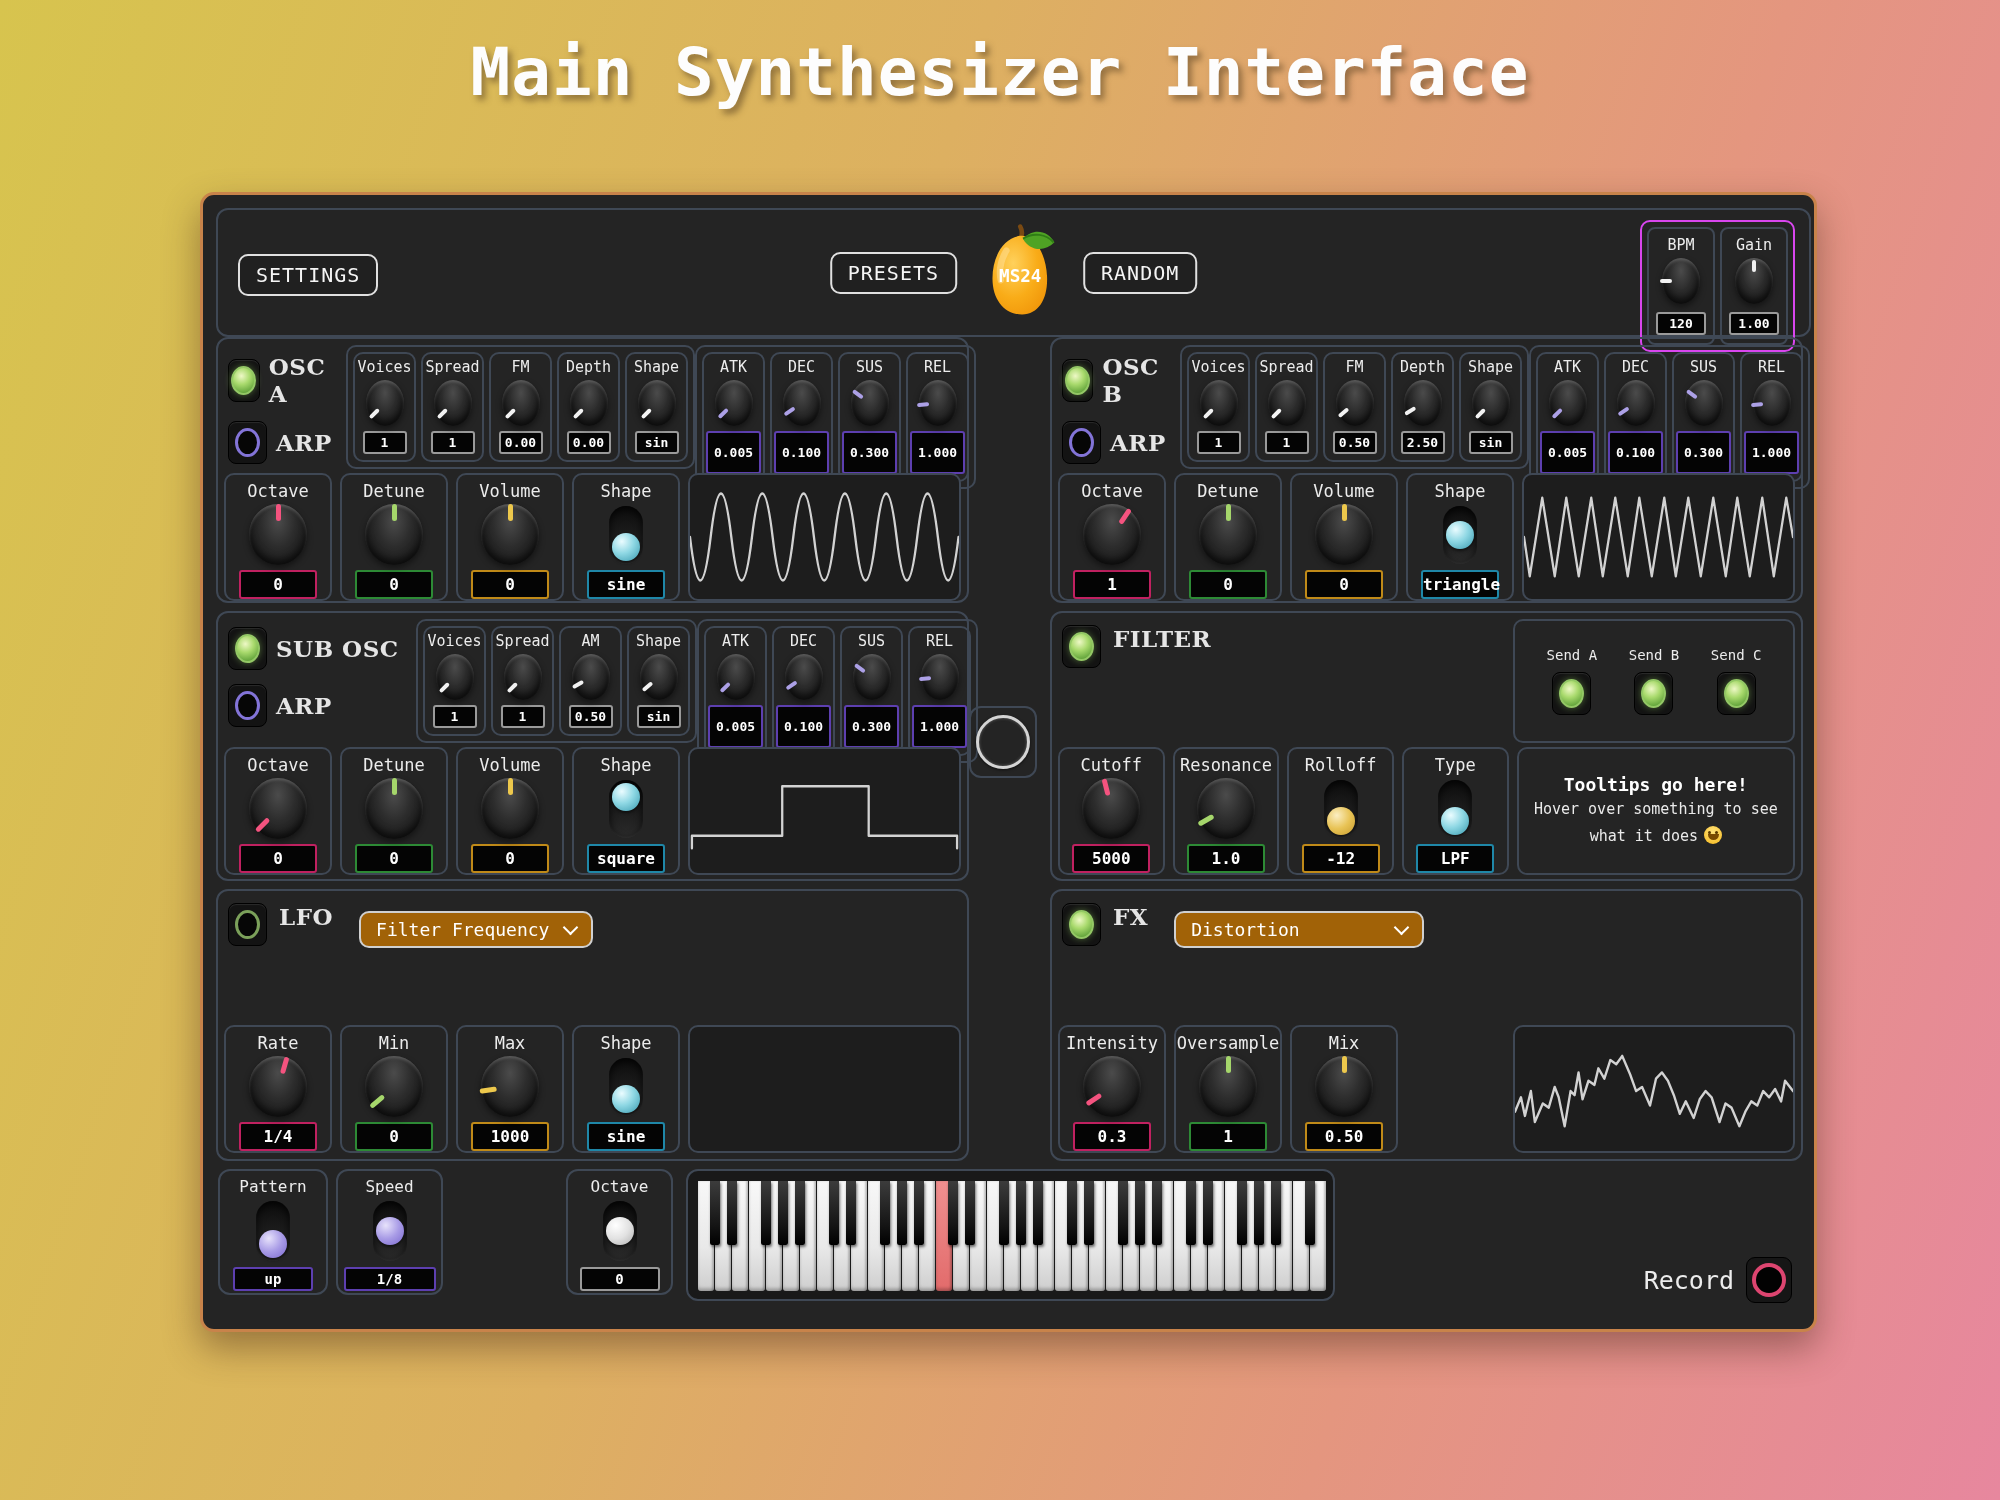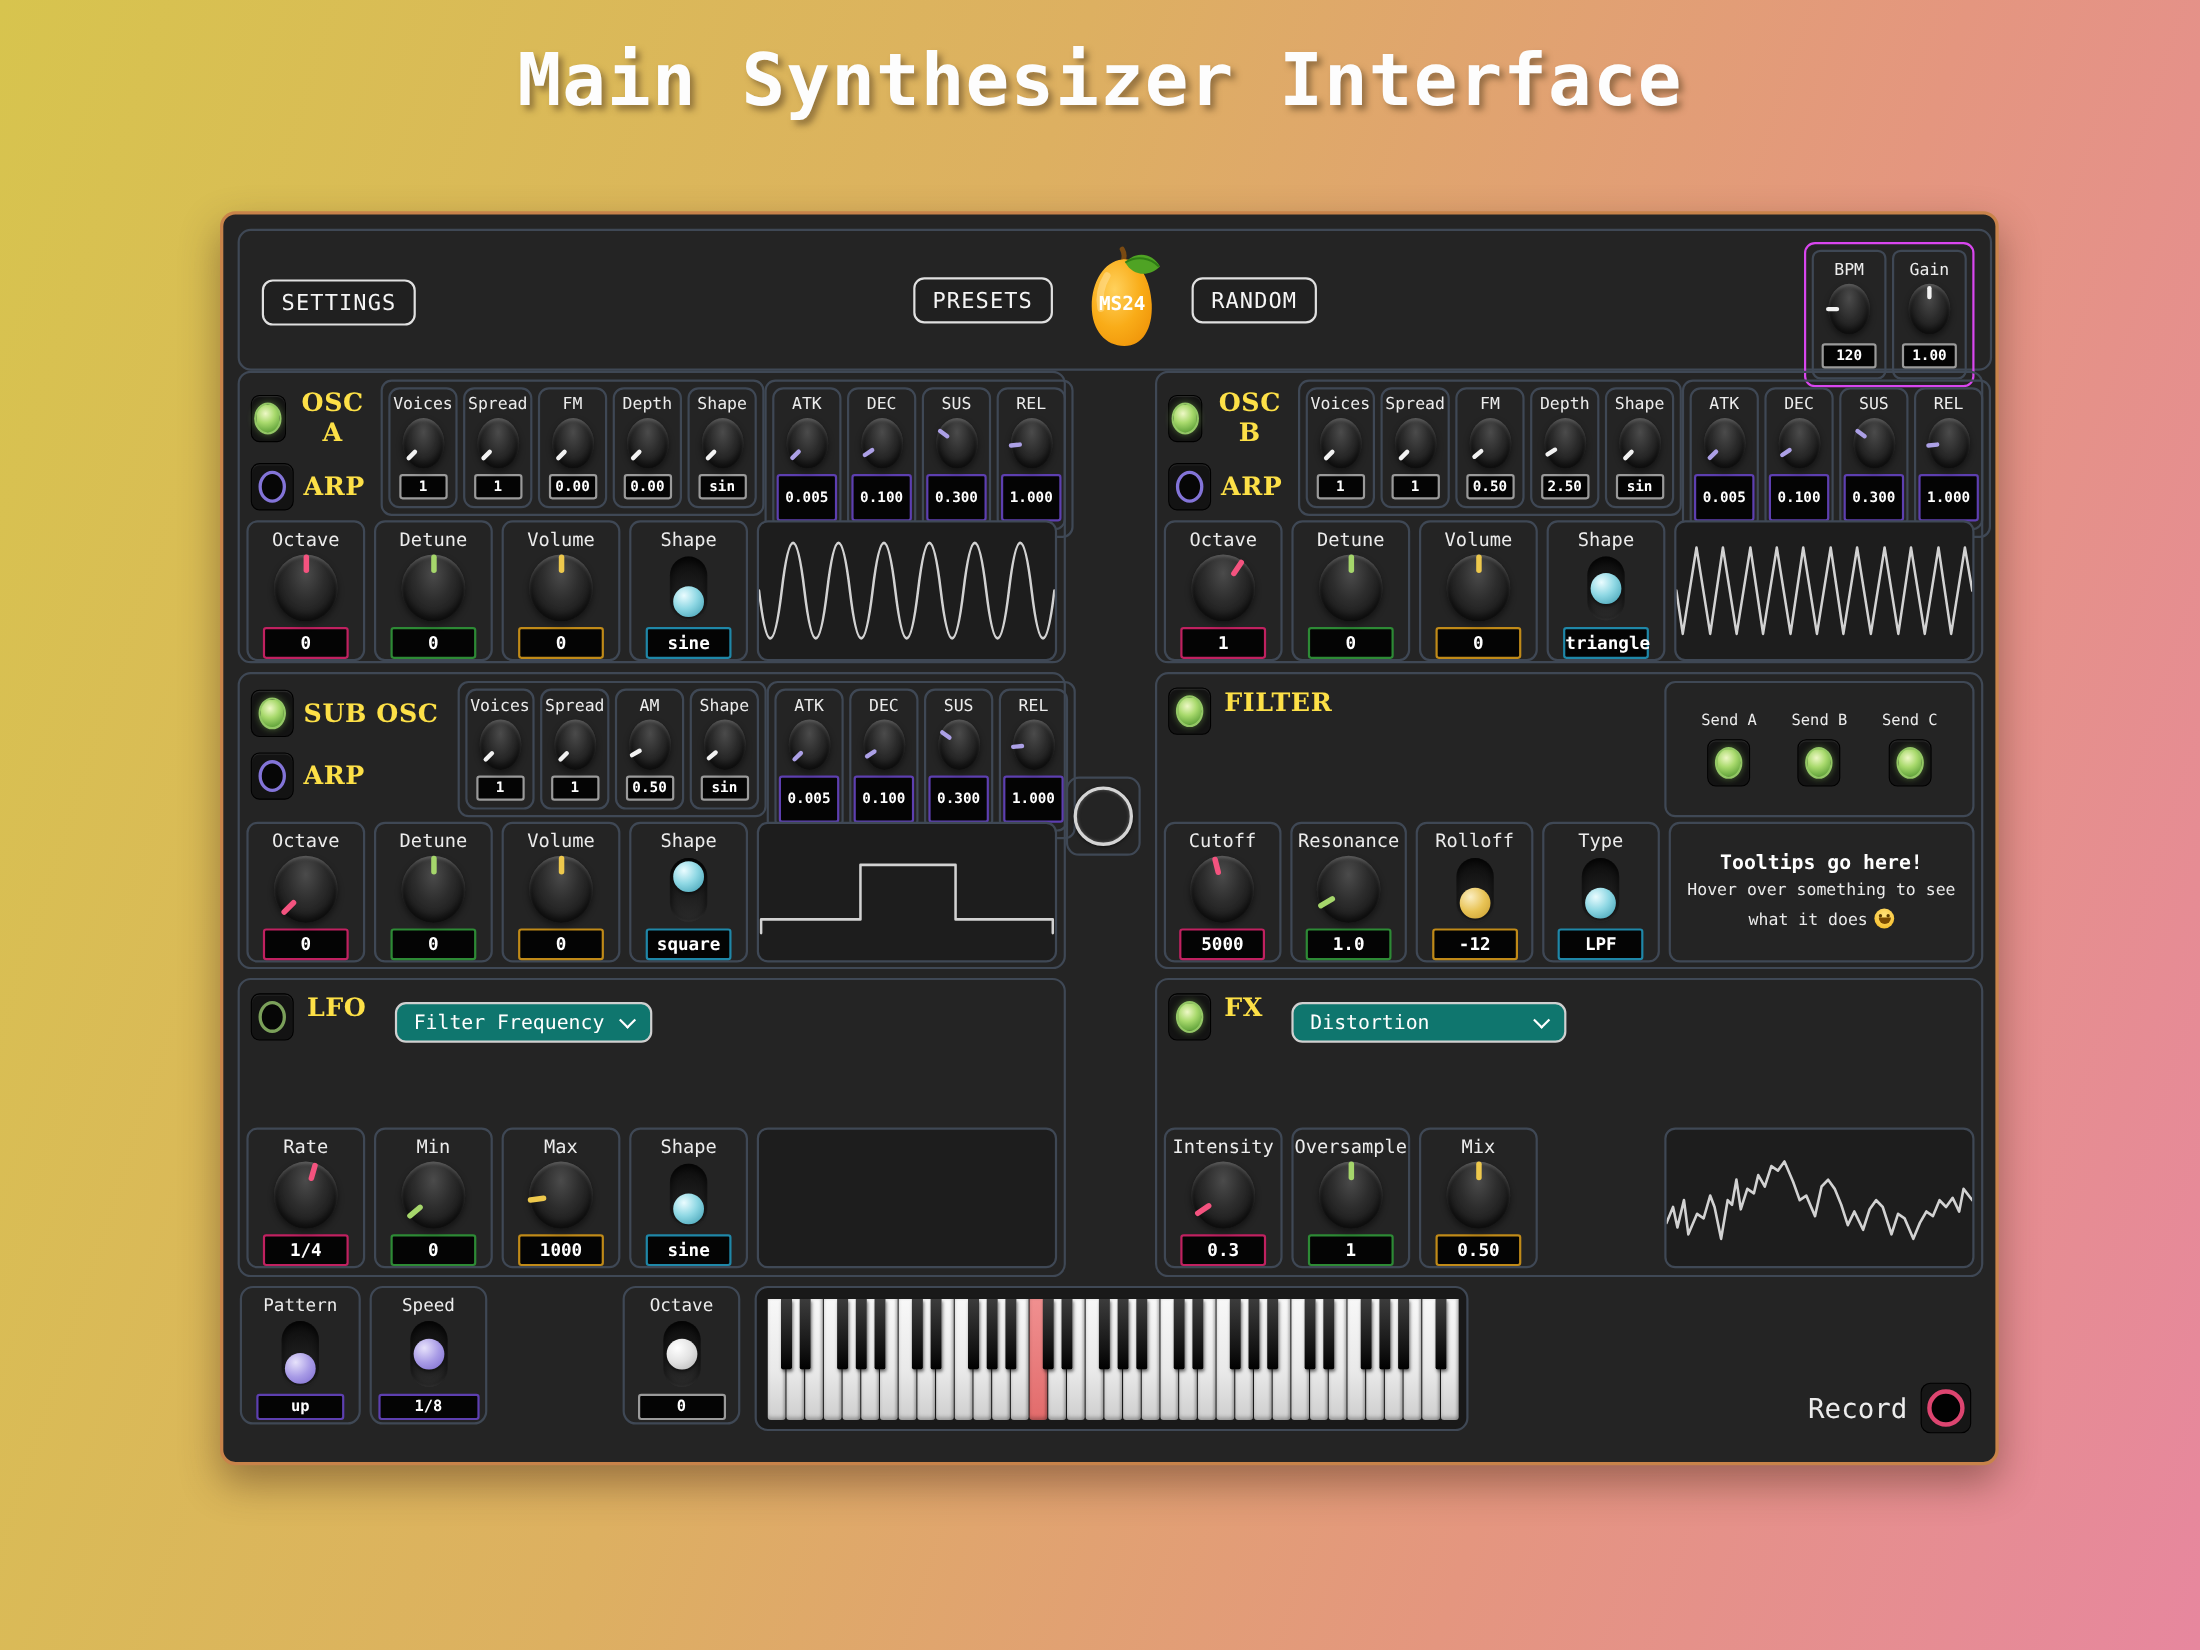--- a/index.html
+++ b/index.html
@@ -11,21 +11,21 @@
   .panel{position:absolute;left:200px;top:192px;width:1617px;height:1140px;box-sizing:border-box;
     background:#242424;border:3px solid #c8834a;border-radius:14px;
     box-shadow:0 16px 36px rgba(70,40,25,.45);}
   .sec{position:absolute;border:2px solid #3f4855;border-radius:12px;box-sizing:border-box;padding:6px;}
   .row1{display:flex;height:124px;}
   .row2{display:flex;gap:8px;margin-top:4px;height:128px;}
   .sec-head{display:flex;flex-direction:column;gap:14px;padding:8px 10px 0 4px;min-width:108px;}
   .sec-head.wide{min-width:178px;}
   .sec-head-h{display:flex;align-items:flex-start;gap:12px;padding:6px 0 0 4px;}
   .head-line{display:flex;align-items:center;gap:9px;}
-  .sec-name{font:bold 23px "DejaVu Serif",serif;color:#fde047;letter-spacing:.5px;text-align:center;}
+  .sec-name{font:bold 23px "DejaVu Serif",serif;color:#e5e5e5;letter-spacing:.5px;}
   .ledbtn{width:37px;height:41px;background:#131313;border:1px solid #000;border-radius:8px;
     display:flex;align-items:center;justify-content:center;box-shadow:inset 0 1px 1px rgba(255,255,255,.1);}
   .led{width:25px;height:29px;border-radius:50%;box-sizing:border-box;}
   .led.on{background:radial-gradient(circle at 40% 32%,#eef8c6,#a9da6d 40%,#68a83f 78%,#47802b);
     border:2px solid #93c765;box-shadow:0 0 7px rgba(150,210,100,.45);}
   .led.offp{background:#060606;border:3px solid #8374d8;}
   .led.offg{background:#060606;border:3px solid #7ba05a;}
   .group{border:2px solid #3f4855;border-radius:10px;display:flex;gap:5px;padding:5px;align-self:flex-start;}
   .group.env{margin-left:auto;}
   .cell{border:2px solid #3f4855;border-radius:10px;display:flex;flex-direction:column;align-items:center;box-sizing:border-box;}
@@ -75,21 +75,21 @@
   .tip .t1{font:bold 18px "DejaVu Sans Mono",monospace;color:#fff;}
   .tip .t2{font:15px "DejaVu Sans Mono",monospace;color:#eaeaea;line-height:1.55;text-align:center;}
   .smile{width:18px;height:18px;background:radial-gradient(circle at 50% 32%,#ffe27a,#f5b81c);
     border-radius:50%;position:relative;display:inline-block;vertical-align:-3px;margin-left:6px;}
   .smile::before{content:"";position:absolute;left:4px;top:5px;width:3px;height:3px;border-radius:50%;
     background:#5a3a00;box-shadow:7px 0 0 #5a3a00;}
   .smile::after{content:"";position:absolute;left:3.5px;top:8px;width:11px;height:6px;
     border-radius:0 0 12px 12px;background:#7a4a00;}
   .btn{background:rgba(0,0,0,.1);border:2.5px solid #e0e0e0;border-radius:10px;color:#f5f5f5;
     font:20px "DejaVu Sans Mono",monospace;padding:7px 16px;letter-spacing:1px;cursor:pointer;}
-  .dd{height:37px;border:2px solid #d0d0d0;border-radius:10px;background:#0f766e;color:#fff;
+  .dd{height:37px;border:2px solid #d0d0d0;border-radius:10px;background:#a16207;color:#fff;
     display:flex;align-items:center;padding:0 15px;font:18px "DejaVu Sans Mono",monospace;
     margin:8px 12px 0 14px;box-sizing:border-box;cursor:pointer;}
   .dd .chev{width:9px;height:9px;border-right:2.5px solid #fff;border-bottom:2.5px solid #fff;
     transform:rotate(45deg);margin-left:16px;margin-top:-4px;}
   .dd.wide{width:250px;justify-content:space-between;}
   .hdr{position:absolute;left:13px;top:13px;width:1591px;height:125px;border:2px solid #3f4855;border-radius:12px;}
   .hdr .btn.settings{position:absolute;left:20px;top:44px;}
   .hdr-center{position:absolute;left:50%;top:0;height:100%;transform:translateX(-50%);
     display:flex;align-items:center;gap:26px;}
   .master{position:absolute;right:14px;top:10px;border:2px solid #d946ef;border-radius:10px;

